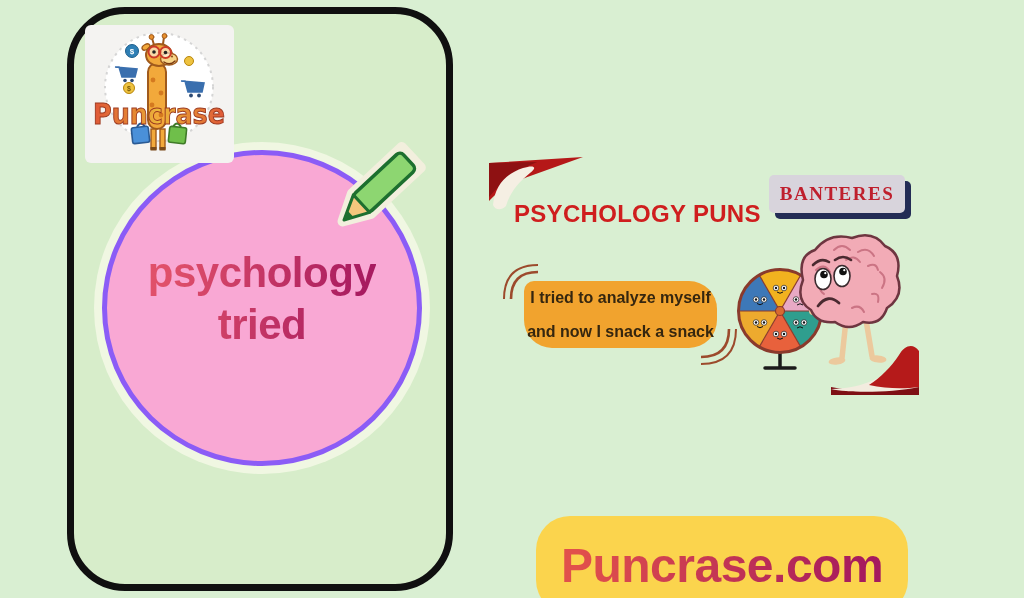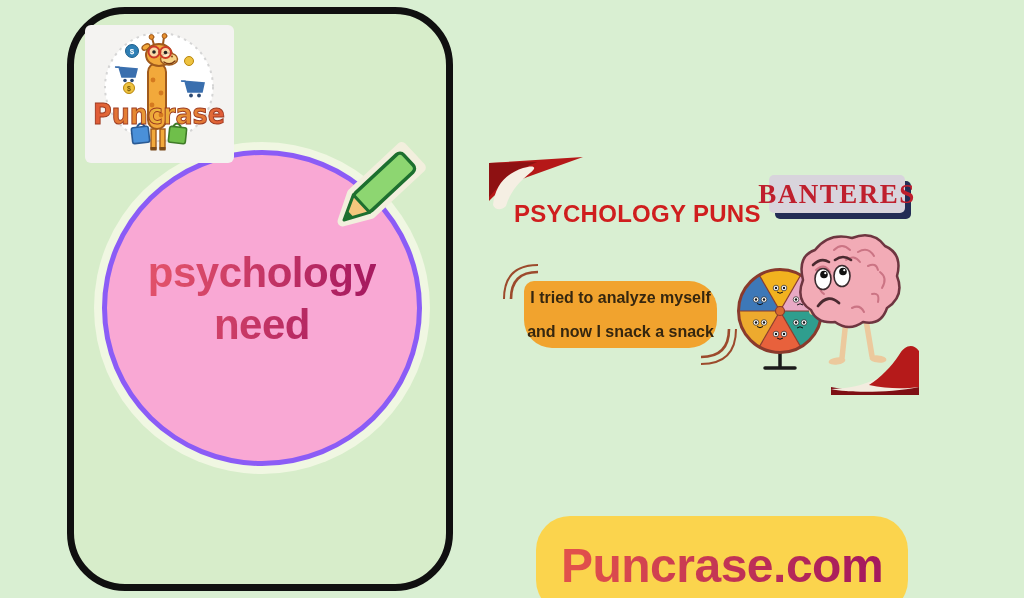--- a/index.html
+++ b/index.html
@@ -41,21 +41,21 @@
   .heading{
     left:514px; top:200px; font-size:24px; font-weight:800;
     color:#cf1e1e; letter-spacing:0.3px; white-space:nowrap;
   }
   .badge{
     left:769px; top:175px; width:136px; height:38px;
     background:#d8d4dc; border-radius:5px;
     box-shadow:6px 6px 0 0 #232c55;
     display:flex; align-items:center; justify-content:center;
     font-family:"Liberation Serif", serif; font-weight:700;
-    font-size:27px; letter-spacing:1.5px; color:#bf1f2d;
+    font-size:19px; letter-spacing:1.5px; color:#bf1f2d;
   }
   .bubble{
     left:524px; top:281px; width:193px; height:67px;
     background:#f1a32e; border-radius:10px 28px 28px 28px;
     display:flex; flex-direction:column; align-items:center; justify-content:center;
     font-size:16px; font-weight:600; color:#35260f; line-height:1.35;
     text-align:center;
     gap:12px;
   }
   .arc-tl{ left:501px; top:262px; width:38px; height:38px; }
@@ -80,21 +80,21 @@
 <body>
 
 <div id="stage">
 
   <div class="abs pin-card"></div>
 
   <div class="abs title-halo"></div>
   <div class="abs title-circle">
     <div class="circle-title">
       <div>psychology</div>
-      <div>need</div>
+      <div>tried</div>
     </div>
   </div>
 
   <svg class="abs pencil" viewBox="0 0 112 118">
     <g transform="translate(22,102) rotate(-43)">
       <path d="M-2,0 L24,-14 L92,-14 L92,14 L24,14 Z" fill="#f2efdd" stroke="#f2efdd" stroke-width="10" stroke-linejoin="round"></path>
       <rect x="22" y="-12" width="66" height="24" rx="5" fill="#8dd671" stroke="#1d6f2f" stroke-width="3.5"></rect>
       <path d="M0,0 L24,-12 L24,12 Z" fill="#f5c77d" stroke="#1d6f2f" stroke-width="3" stroke-linejoin="round"></path>
       <path d="M0,0 L9,-4.5 L9,4.5 Z" fill="#1d6f2f"></path>
     </g>

